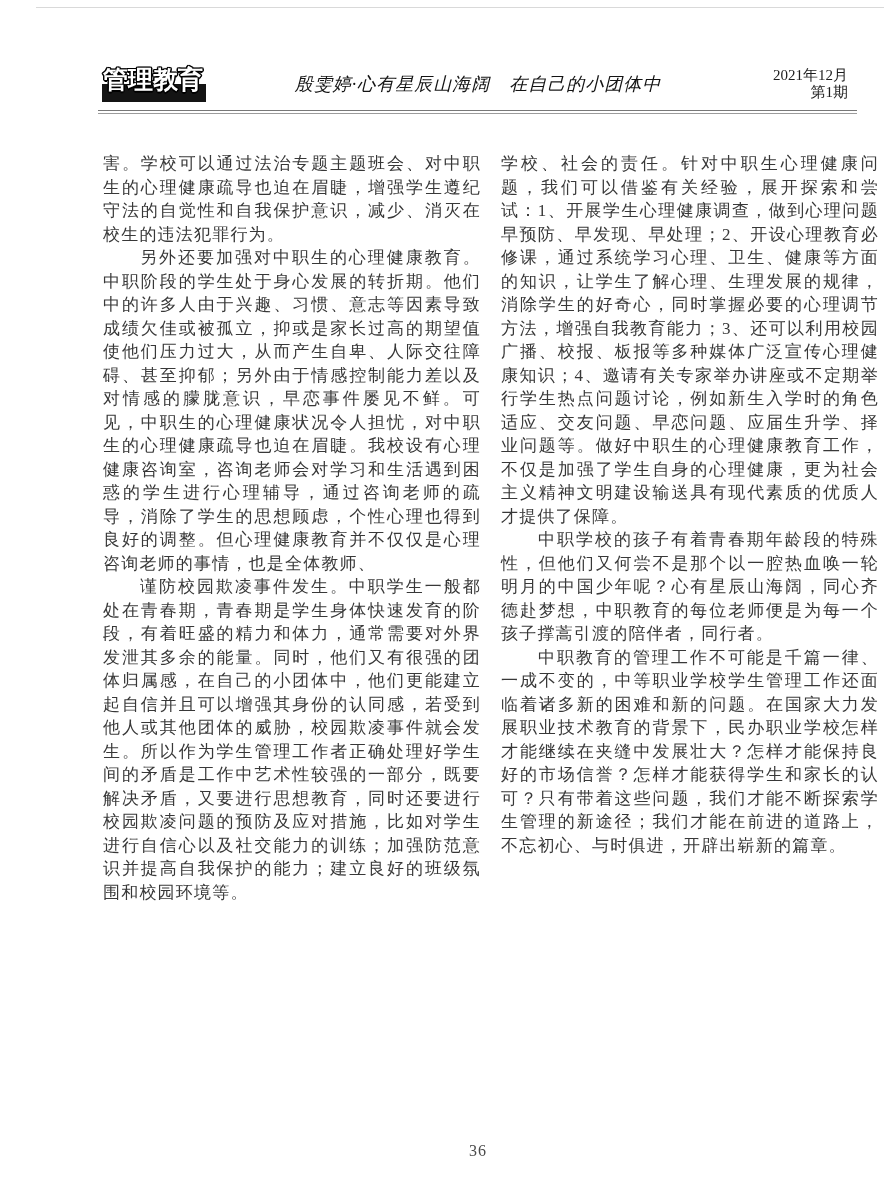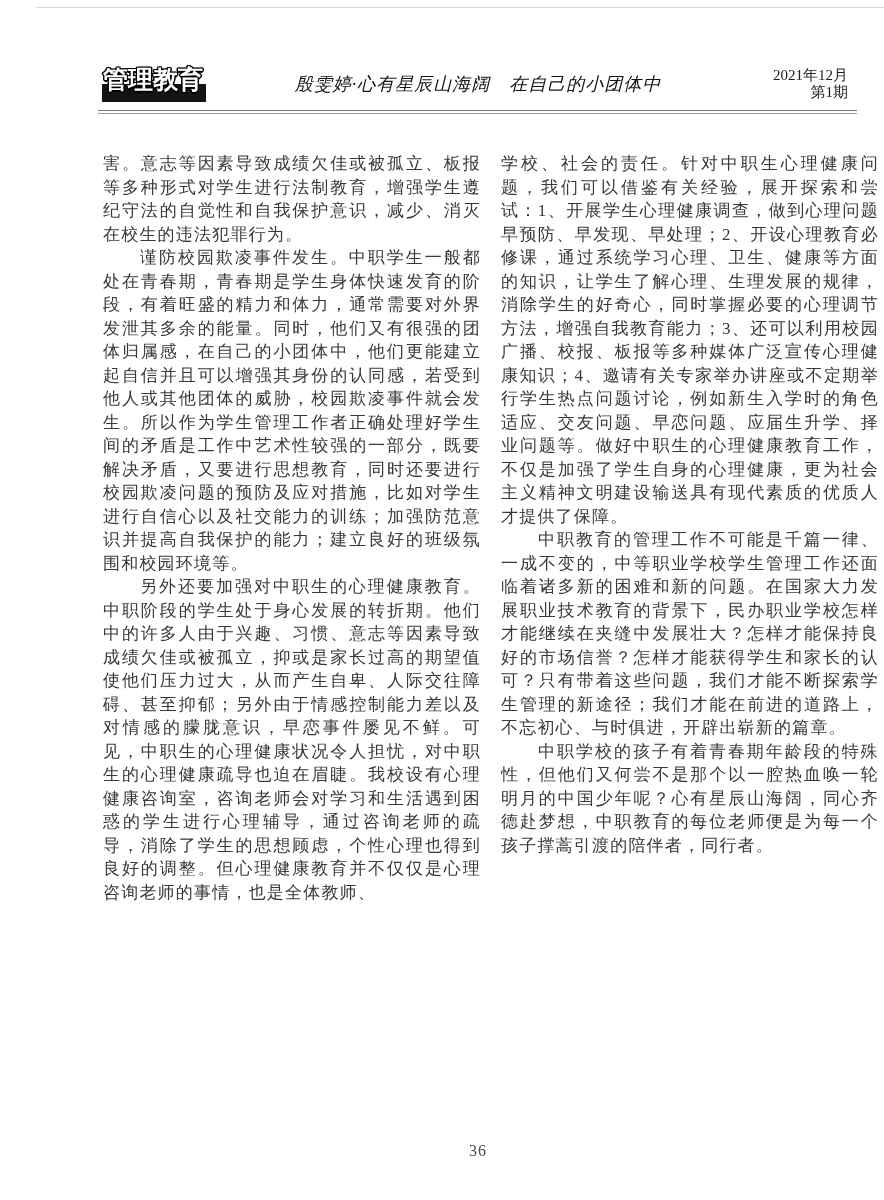--- a/index.html
+++ b/index.html
@@ -98,28 +98,28 @@
     <div class="header-center">殷雯婷·心有星辰山海阔　在自己的小团体中</div>
     <div class="header-right">
       <div>2021年12月</div>
       <div>第1期</div>
     </div>
     <div class="double-rule"></div>
   </header>
 
   <main class="columns">
     <section class="col">
-      <p class="para">害。意志等因素导致成绩欠佳或被孤立、板报等多种形式对学生进行法制教育，增强学生遵纪守法的自觉性和自我保护意识，减少、消灭在校生的违法犯罪行为。</p>
+      <p class="para">害。学校可以通过法治专题主题班会、对中职生的心理健康疏导也迫在眉睫，增强学生遵纪守法的自觉性和自我保护意识，减少、消灭在校生的违法犯罪行为。</p>
+      <p class="para indent">另外还要加强对中职生的心理健康教育。中职阶段的学生处于身心发展的转折期。他们中的许多人由于兴趣、习惯、意志等因素导致成绩欠佳或被孤立，抑或是家长过高的期望值使他们压力过大，从而产生自卑、人际交往障碍、甚至抑郁；另外由于情感控制能力差以及对情感的朦胧意识，早恋事件屡见不鲜。可见，中职生的心理健康状况令人担忧，对中职生的心理健康疏导也迫在眉睫。我校设有心理健康咨询室，咨询老师会对学习和生活遇到困惑的学生进行心理辅导，通过咨询老师的疏导，消除了学生的思想顾虑，个性心理也得到良好的调整。但心理健康教育并不仅仅是心理咨询老师的事情，也是全体教师、</p>
       <p class="para indent">谨防校园欺凌事件发生。中职学生一般都处在青春期，青春期是学生身体快速发育的阶段，有着旺盛的精力和体力，通常需要对外界发泄其多余的能量。同时，他们又有很强的团体归属感，在自己的小团体中，他们更能建立起自信并且可以增强其身份的认同感，若受到他人或其他团体的威胁，校园欺凌事件就会发生。所以作为学生管理工作者正确处理好学生间的矛盾是工作中艺术性较强的一部分，既要解决矛盾，又要进行思想教育，同时还要进行校园欺凌问题的预防及应对措施，比如对学生进行自信心以及社交能力的训练；加强防范意识并提高自我保护的能力；建立良好的班级氛围和校园环境等。</p>
-      <p class="para indent">另外还要加强对中职生的心理健康教育。中职阶段的学生处于身心发展的转折期。他们中的许多人由于兴趣、习惯、意志等因素导致成绩欠佳或被孤立，抑或是家长过高的期望值使他们压力过大，从而产生自卑、人际交往障碍、甚至抑郁；另外由于情感控制能力差以及对情感的朦胧意识，早恋事件屡见不鲜。可见，中职生的心理健康状况令人担忧，对中职生的心理健康疏导也迫在眉睫。我校设有心理健康咨询室，咨询老师会对学习和生活遇到困惑的学生进行心理辅导，通过咨询老师的疏导，消除了学生的思想顾虑，个性心理也得到良好的调整。但心理健康教育并不仅仅是心理咨询老师的事情，也是全体教师、</p>
     </section>
     <section class="col">
       <p class="para">学校、社会的责任。针对中职生心理健康问题，我们可以借鉴有关经验，展开探索和尝试：1、开展学生心理健康调查，做到心理问题早预防、早发现、早处理；2、开设心理教育必修课，通过系统学习心理、卫生、健康等方面的知识，让学生了解心理、生理发展的规律，消除学生的好奇心，同时掌握必要的心理调节方法，增强自我教育能力；3、还可以利用校园广播、校报、板报等多种媒体广泛宣传心理健康知识；4、邀请有关专家举办讲座或不定期举行学生热点问题讨论，例如新生入学时的角色适应、交友问题、早恋问题、应届生升学、择业问题等。做好中职生的心理健康教育工作，不仅是加强了学生自身的心理健康，更为社会主义精神文明建设输送具有现代素质的优质人才提供了保障。</p>
+      <p class="para indent">中职学校的孩子有着青春期年龄段的特殊性，但他们又何尝不是那个以一腔热血唤一轮明月的中国少年呢？心有星辰山海阔，同心齐德赴梦想，中职教育的每位老师便是为每一个孩子撑蒿引渡的陪伴者，同行者。</p>
       <p class="para indent">中职教育的管理工作不可能是千篇一律、一成不变的，中等职业学校学生管理工作还面临着诸多新的困难和新的问题。在国家大力发展职业技术教育的背景下，民办职业学校怎样才能继续在夹缝中发展壮大？怎样才能保持良好的市场信誉？怎样才能获得学生和家长的认可？只有带着这些问题，我们才能不断探索学生管理的新途径；我们才能在前进的道路上，不忘初心、与时俱进，开辟出崭新的篇章。</p>
-      <p class="para indent">中职学校的孩子有着青春期年龄段的特殊性，但他们又何尝不是那个以一腔热血唤一轮明月的中国少年呢？心有星辰山海阔，同心齐德赴梦想，中职教育的每位老师便是为每一个孩子撑蒿引渡的陪伴者，同行者。</p>
     </section>
   </main>
 
   <footer>
     <div class="page-number">36</div>
   </footer>
 
 </div>
 
 </body></html>

